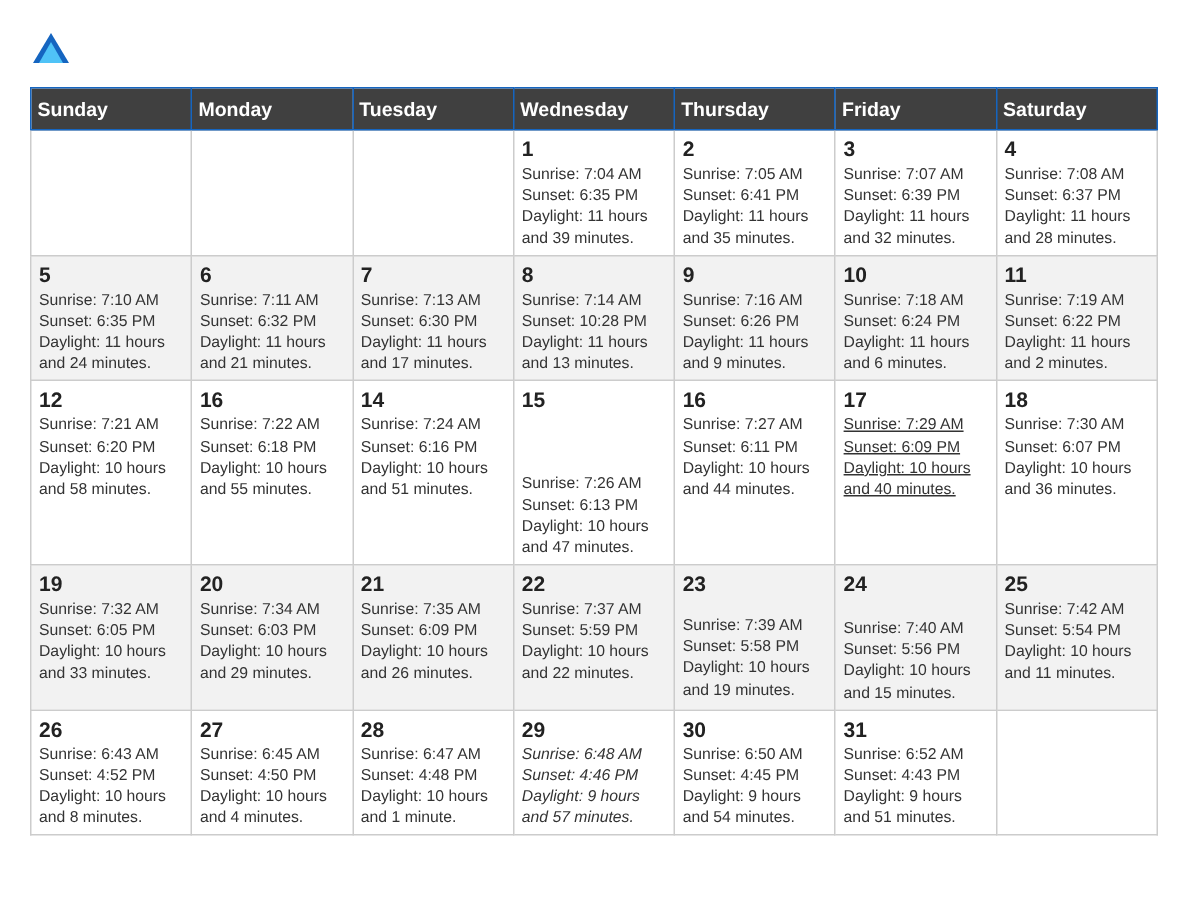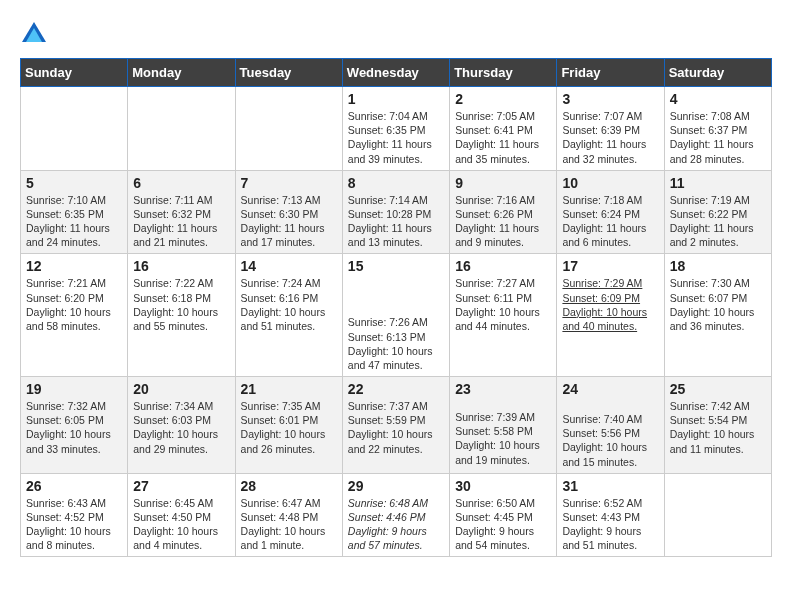--- a/index.html
+++ b/index.html
@@ -279,21 +279,21 @@
           <td>
             <div class="day-number">20</div>
             <div class="day-info" style="white-space: pre-line;">Sunrise: 7:34 AM
 Sunset: 6:03 PM
 Daylight: 10 hours
 and 29 minutes.</div>
           </td>
           <td>
             <div class="day-number">21</div>
             <div class="day-info" style="white-space: pre-line;">Sunrise: 7:35 AM
-Sunset: 6:01 PM
+Sunset: 6:09 PM
 Daylight: 10 hours
 and 26 minutes.</div>
           </td>
           <td>
             <div class="day-number">22</div>
             <div class="day-info" style="white-space: pre-line;">Sunrise: 7:37 AM
 Sunset: 5:59 PM
 Daylight: 10 hours
 and 22 minutes.</div>
           </td>

